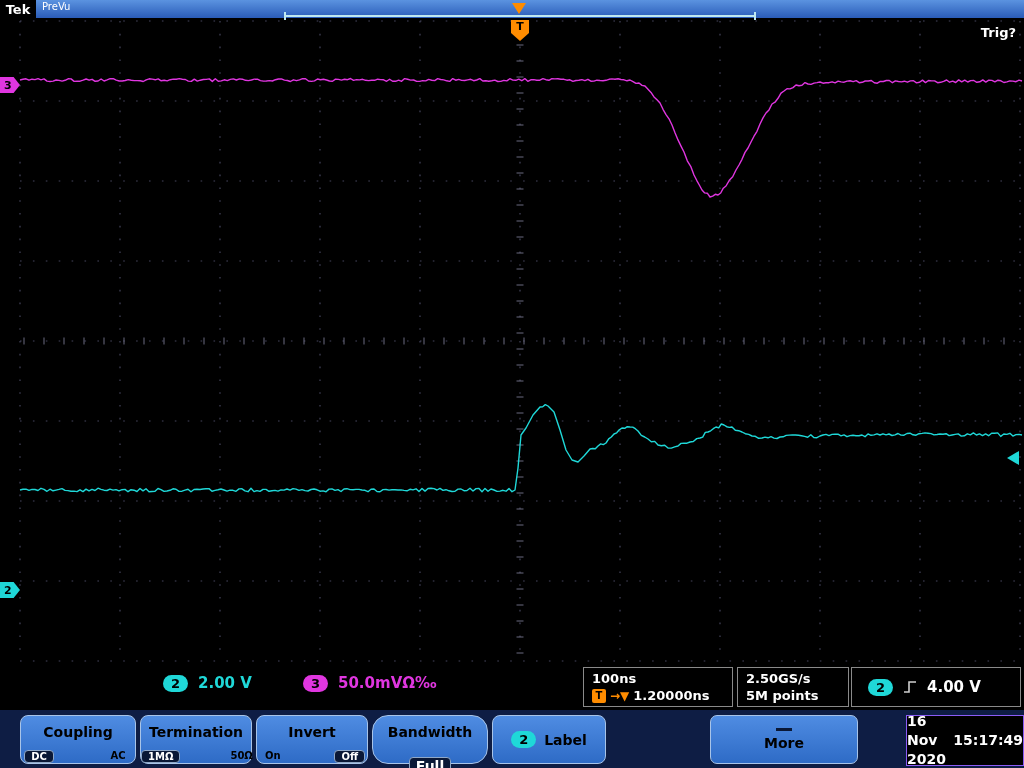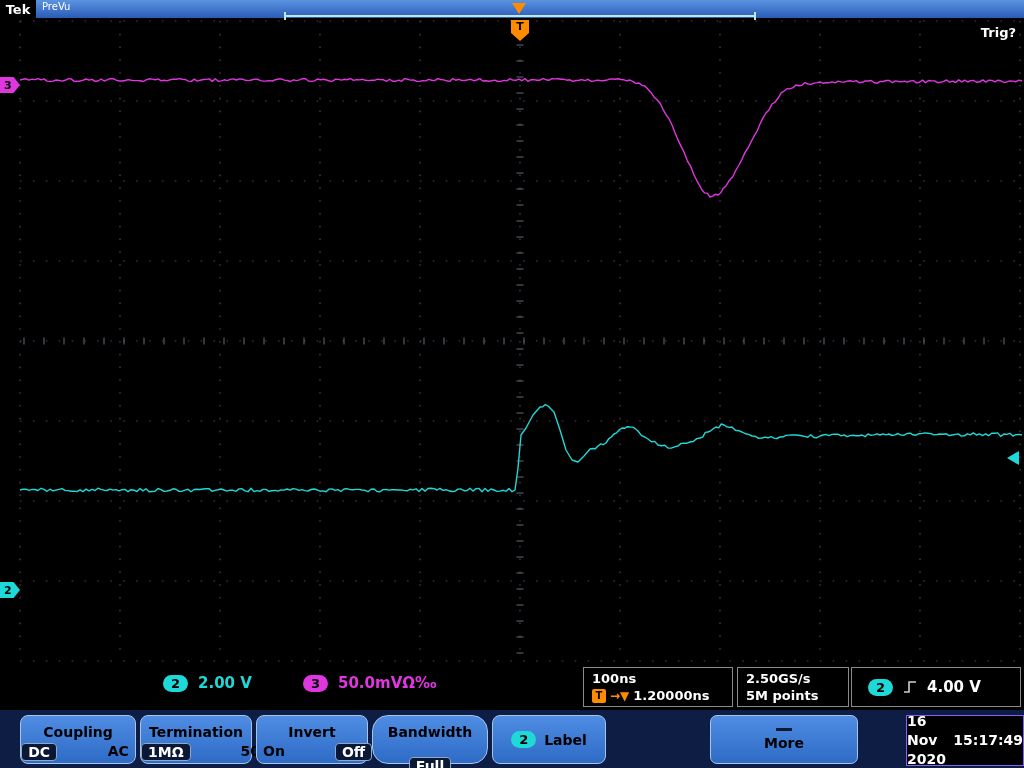--- a/index.html
+++ b/index.html
@@ -57,21 +57,21 @@
   .tbadge{display:inline-flex;align-items:center;justify-content:center;width:14px;height:14px;
       background:#ff8c00;border-radius:2px;color:#000;font-weight:bold;font-size:10px;}
   .harrow{color:#ff8c00;font-size:12px;font-weight:bold;}
   .tlevel{font-size:15px;}
 
   
   .menubar{position:absolute;left:0;top:710px;width:1024px;height:58px;background:#0e1d44;}
   .mbtn{position:absolute;top:5px;height:49px;background:linear-gradient(#4f8ce2,#2e6bc6);
       border:1px solid #a8c4e8;border-radius:8px;box-sizing:border-box;color:#000;}
   .mbtn .title{text-align:center;font-size:14px;font-weight:bold;margin-top:8px;}
-  .opts{display:flex;justify-content:space-around;margin-top:3px;font-size:14px;font-weight:bold;gap:44px;}
+  .opts{display:flex;justify-content:space-around;margin-top:10px;font-size:10px;font-weight:bold;gap:44px;}
   .opt{padding:0 6px;border-radius:4px;}
   .opt.selected{background:#0a1836;color:#fff;border:1px solid #8fa8c8;padding:0 6px;}
   .center-opt{display:flex;justify-content:center;margin-top:17px;font-size:14px;font-weight:bold;}
   .b-coupling{left:20px;width:116px;}
   .b-term{left:140px;width:112px;}
   .b-invert{left:256px;width:112px;}
   .b-bw{left:372px;width:116px;border-radius:16px;}
   .b-label{left:492px;width:114px;}
   .b-more{left:710px;width:148px;border-radius:7px;}
   .label-inner{display:flex;align-items:center;justify-content:center;gap:8px;height:100%;

